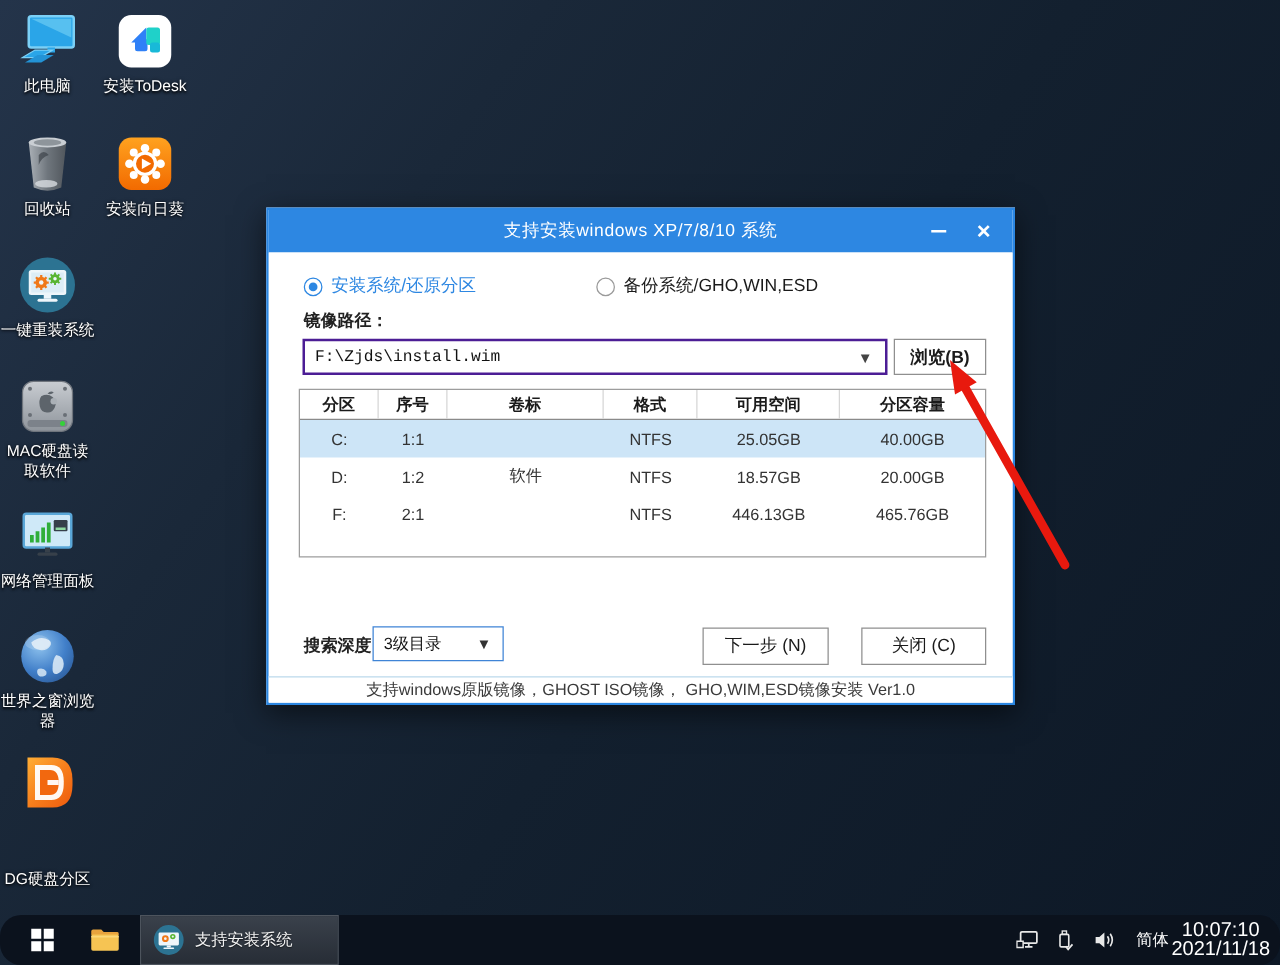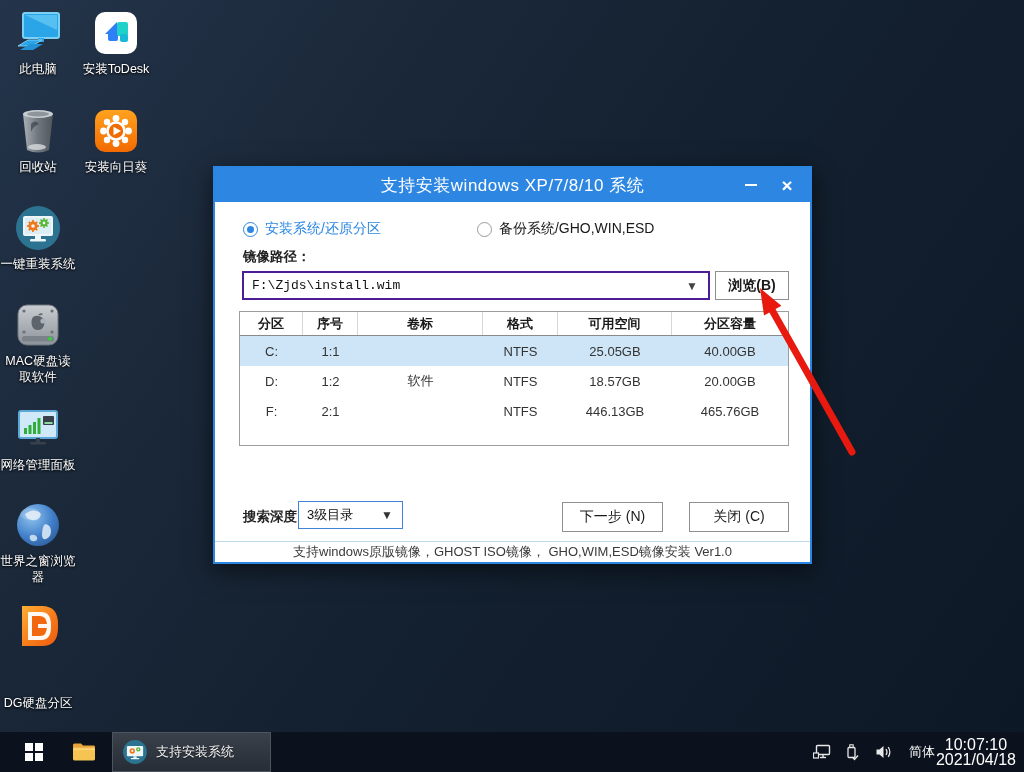--- a/index.html
+++ b/index.html
@@ -24,21 +24,21 @@
   
   .dialog {
     position:absolute; left:213px; top:166px; width:599px; height:398px;
     border:2px solid #2b86e1; background:#fff; z-index:10;
     box-shadow:0 6px 22px rgba(0,0,0,.55);
   }
   .titlebar {
     height:34px; background:#2d87e2; display:flex; align-items:center; position:relative;
   }
   .titlebar .title {
-    flex:1; text-align:center; color:#fff; font-size:17px; letter-spacing:.5px;
+    flex:1; text-align:center; color:#fff; font-size:14px; letter-spacing:.5px;
   }
   .win-btn { position:absolute; top:0; width:30px; height:34px; display:flex; align-items:center; justify-content:center; cursor:pointer; }
   .btn-min { right:44px; }
   .btn-min .bar { width:12px; height:2px; background:#fff; }
   .btn-close { right:8px; color:#fff; font-size:19px; font-weight:bold; line-height:1; }
 
   .dialog-content { position:relative; height:360px; background:#fff; }
 
   .radio-row { position:absolute; top:18px; left:28px; display:flex; gap:96px; }
   .radio-opt { display:flex; align-items:center; gap:7px; font-size:14px; cursor:pointer; }
@@ -100,21 +100,21 @@
     border-top:1px solid #bcd9ec; display:flex; align-items:center; justify-content:center;
     font-size:13px; color:#3a3a3a; background:#fff;
   }
 
   
   .arrow-overlay { position:absolute; left:0; top:0; z-index:20; pointer-events:none; }
 
   
   .taskbar {
     position:absolute; left:0; bottom:0; width:1024px; height:40px;
-    background:#0b121d; z-index:30; display:flex; align-items:center;
+    background:#0b121d; z-index:30; display:flex; align-items:center;border-radius:17px;
   }
   .tb-start { position:absolute; left:12px; top:0; width:44px; height:40px; display:flex; align-items:center; justify-content:center; cursor:pointer; }
   .win-logo { display:grid; grid-template-columns:8px 8px; grid-template-rows:8px 8px; gap:1.5px; }
   .win-logo div { background:#fff; }
   .tb-folder { position:absolute; left:62px; top:0; width:44px; height:40px; display:flex; align-items:center; justify-content:center; cursor:pointer; }
   .tb-task {
     position:absolute; left:112px; top:0; width:159px; height:40px;
     background:linear-gradient(#3a414b,#272d36); border:1px solid #4d545d;
     display:flex; align-items:center; gap:8px; padding-left:9px; cursor:pointer;
   }
@@ -444,15 +444,15 @@
   <div class="tray-icon tr-vol">
     <svg width="18" height="16" viewBox="0 0 18 16">
       <path d="M1.5 5.5 L4.5 5.5 L8.5 2 L8.5 14 L4.5 10.5 L1.5 10.5 Z" fill="#e8e8e8"></path>
       <path d="M11 5 Q13 8 11 11" fill="none" stroke="#e8e8e8" stroke-width="1.3"></path>
       <path d="M13.2 3 Q16.5 8 13.2 13" fill="none" stroke="#e8e8e8" stroke-width="1.3"></path>
     </svg>
   </div>
   <div class="tray-icon tr-lang">简体</div>
   <div class="tb-clock">
     <span>10:07:10</span>
-    <span>2021/04/18</span>
+    <span>2021/11/18</span>
   </div>
 </div>
 
 </body></html>

